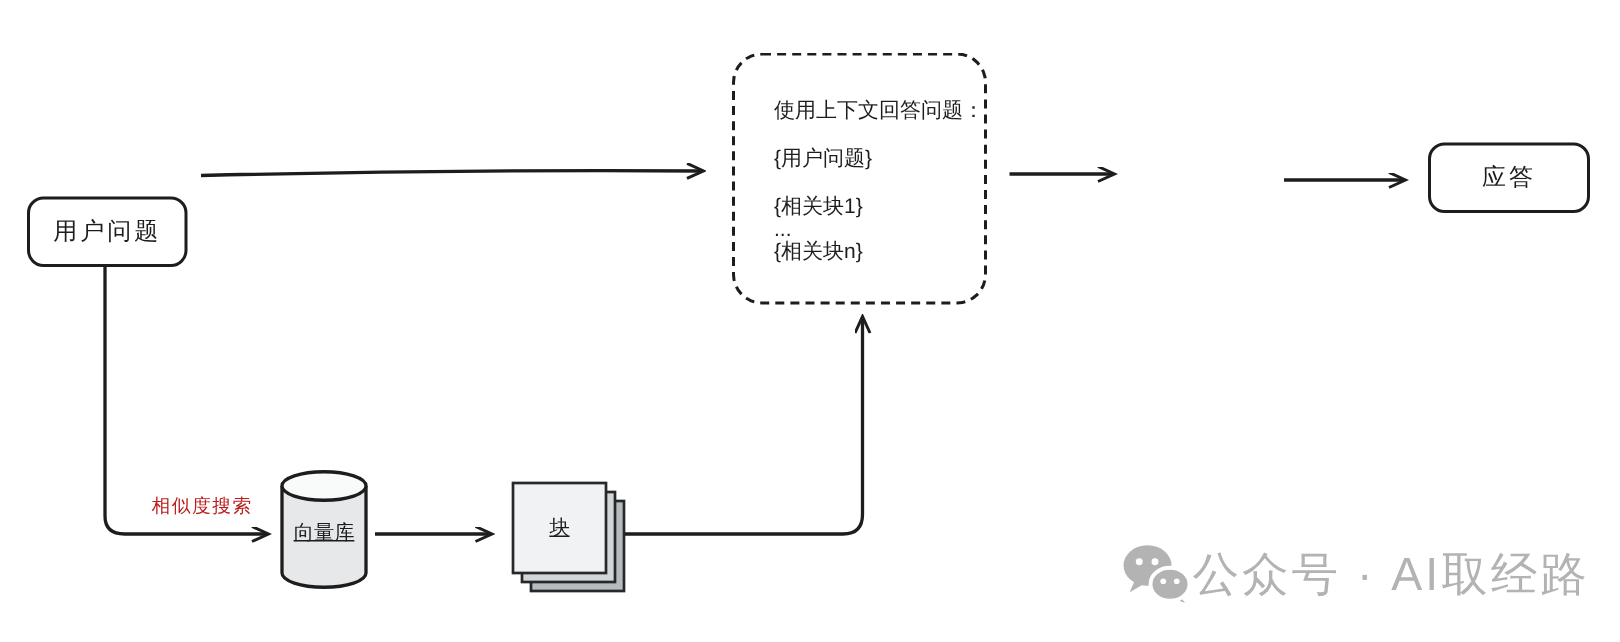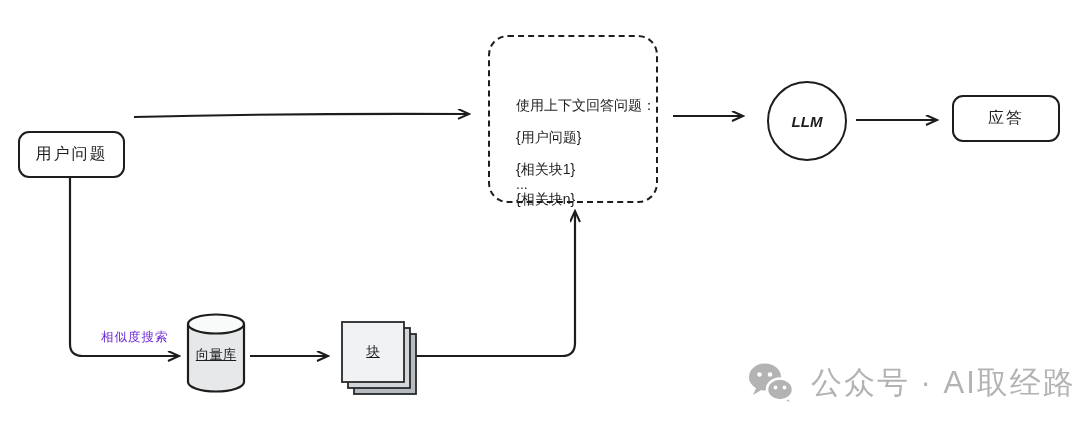--- a/index.html
+++ b/index.html
@@ -48,45 +48,44 @@
     font-style: italic;
     font-weight: bold;
     background: #ffffff;
   }
   .prompt-line {
     position: absolute;
     left: 26px;
     font-size: 14px;
     white-space: nowrap;
     color: #1d1d1d;
-    margin-top: 32px;
   }
   .shape-label {
     position: absolute;
     display: flex;
     align-items: center;
     justify-content: center;
     font-size: 13.5px;
     color: #1d1d1d;
     text-decoration: underline;
   }
   .edge-label {
     position: absolute;
     font-size: 12.5px;
     letter-spacing: 1px;
-    color: #6d28d9;
+    color: #b91c1c;
     white-space: nowrap;
   }
   .watermark {
     position: absolute;
     left: 748px;
     top: 362px;
     display: flex;
     align-items: center;
-    gap: 17px;
+    gap: 1px;
   }
   .watermark-text {
     font-size: 31px;
     letter-spacing: 2px;
     color: #b3b3b3;
     white-space: nowrap;
   }
 </style>
 </head>
 <body>
@@ -129,23 +128,20 @@
   </div>
 
   <div class="node dashed-node" style="left:488px; top:35px; width:170px; height:168px;">
     <span class="prompt-line" style="top:28px;">使用上下文回答问题：</span>
     <span class="prompt-line" style="top:60px;text-align:center;">{用户问题}</span>
     <span class="prompt-line" style="top:92px;">{相关块1}</span>
     <span class="prompt-line" style="top:107px;">...</span>
     <span class="prompt-line" style="top:122px;">{相关块n}</span>
   </div>
 
-  <div class="node circle-node" style="left:767px; top:81px; width:80px; height:80px;">
-    <span>LLM</span>
-  </div>
 
   <div class="node rect-node" style="left:952px; top:95px; width:108px; height:47px;">
     <span>应答</span>
   </div>
 
   <div class="shape-label" style="left:188px; top:332px; width:56px; height:46px;">向量库</div>
 
   <div class="shape-label" style="left:342px; top:322px; width:62px; height:60px;">块</div>
 
   <div class="edge-label" style="left:101px; top:329px;">相似度搜索</div>

